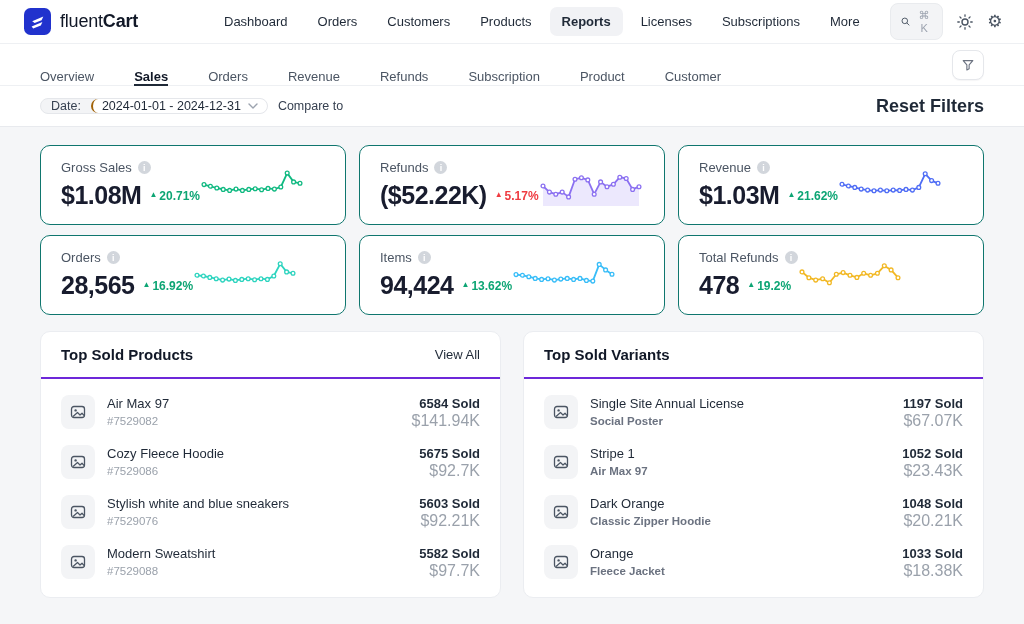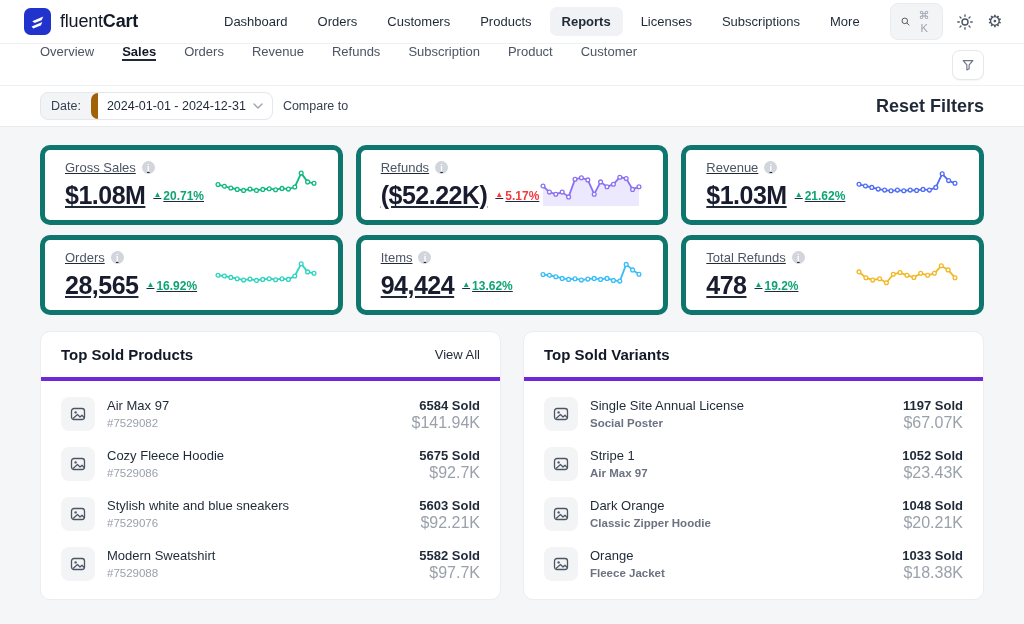--- a/index.html
+++ b/index.html
@@ -28,83 +28,83 @@
     border:1px solid #e9ebee; border-radius:8px; padding:5px 10px; cursor:pointer;
   }
   .search-pill .kbd { font-size:11px; color:#9ca3af; letter-spacing:.5px; }
   .icon-btn { background:none; border:none; cursor:pointer; display:flex; align-items:center; color:#374151; }
   .gear-glyph { font-size:17px; color:#4b5563; line-height:1; }
   
   .tabbar {
     height:42px; background:#fff; border-bottom:1px solid #eef0f3;
     display:flex; align-items:center; justify-content:space-between; padding:0 40px;
   }
-  .tabs { display:flex; align-items:flex-start; gap:28px; height:100%; }
+  .tabs { display:flex; align-items:flex-end; gap:40px; height:100%; }
   .tab {
     display:flex; align-items:center; font-size:13px; color:#4b5563;
     cursor:pointer; border-bottom:2px solid transparent; margin-bottom:-1px; white-space:nowrap;
   }
   .tab.active { color:#111827; font-weight:700; border-bottom-color:#1f2937; }
   .filter-btn {
     width:32px; height:30px; background:#fff; border:1px solid #e5e7eb; border-radius:8px;
     display:flex; align-items:center; justify-content:center; cursor:pointer;
     box-shadow:0 1px 1px rgba(16,24,40,.04);
   }
   
   .filterbar {
     height:41px; background:#fff; border-bottom:1px solid #e8eaee;
     display:flex; align-items:center; justify-content:space-between; padding:0 40px;
   }
   .filter-left { display:flex; align-items:center; gap:10px; }
   .date-group {
     display:flex; align-items:stretch; border:1px solid #e5e7eb; border-radius:8px;
-    overflow:hidden; height:28px; cursor:pointer; background:#f3f4f6;
+    overflow:hidden; height:16px; cursor:pointer; background:#f3f4f6;
   }
   .date-label { display:flex; align-items:center; padding:0 10px; font-size:12.5px; color:#374151; }
   .date-value {
-    display:flex; align-items:center; gap:7px; background:#fff; border-left:7px solid #a16207;
+    display:flex; align-items:center; gap:7px; background:#fff; border-left:2px solid #a16207;
     padding:0 9px; font-size:12.5px; color:#1f2937; border-radius:7px;
   }
   .compare-label { font-size:12.5px; color:#374151; }
   .select-pill {
     display:flex; align-items:center; gap:26px; background:#fff; border:1px solid #e5e7eb;
     border-radius:8px; height:28px; padding:0 10px; font-size:12.5px; color:#1f2937; cursor:pointer;
     font-family:inherit;
   }
   .reset-btn {
     background:none; border:none; font-size:18px; font-weight:600; color:#1f2937;
     cursor:pointer; font-family:inherit;
   }
   
   .content { padding:18px 40px 0; }
   .stats-grid { display:grid; grid-template-columns:repeat(3,1fr); gap:10px 13px; }
   .stat-card {
-    background:#fff; border:5px solid #0f766e; border-radius:10px; height:80px;
-    display:flex; align-items:center; justify-content:space-between; padding:12px 20px;text-decoration:underline;
+    background:#fff; border:1px solid #0f766e; border-radius:10px; height:80px;
+    display:flex; align-items:center; justify-content:flex-start; padding:12px 20px;
   }
   .stat-label-row { display:flex; align-items:center; gap:6px; margin-bottom:6px; }
   .stat-label { font-size:13px; color:#4b5563; }
   .info-dot {
     width:13px; height:13px; border-radius:50%; background:#d2d6dc; color:#fff;
     font-size:9px; font-weight:700; display:inline-flex; align-items:center; justify-content:center;
     cursor:pointer; font-style:normal;
   }
   .stat-value-row { display:flex; align-items:center; gap:8px; }
   .stat-value { font-size:25px; font-weight:700; color:#181c2e; letter-spacing:-.5px; white-space:nowrap; }
   .delta { display:flex; align-items:center; gap:2px; font-size:12px; font-weight:700; }
   .delta .tri { font-size:8px; transform:translateY(-1px); }
   .delta.pos { color:#0da574; }
   .delta.neg { color:#ef3b41; }
   .spark { flex:none; display:flex; align-items:center; }
   
   .panels-grid { display:grid; grid-template-columns:1fr 1fr; gap:22px; margin-top:16px; }
   .panel { background:#fff; border:1px solid #ebedf1; border-radius:10px; overflow:hidden; }
   .panel-head {
     display:flex; align-items:center; justify-content:space-between;
-    padding:14px 20px; border-bottom:4px solid #6d28d9;
+    padding:14px 20px; border-bottom:2px solid #6d28d9;
   }
   .panel-title { font-size:15px; font-weight:700; color:#111827; }
   .view-all { font-size:13px; font-weight:500; color:#1f2937; cursor:pointer; text-decoration:none; }
   .panel-body { padding:8px 0 10px; }
   .item-row { display:flex; align-items:center; gap:12px; padding:8px 20px; cursor:pointer; }
   .thumb {
     width:34px; height:34px; background:#f3f4f6; border-radius:8px; flex:none;
     display:flex; align-items:center; justify-content:center;
   }
   .item-info { flex:1; min-width:0; }

